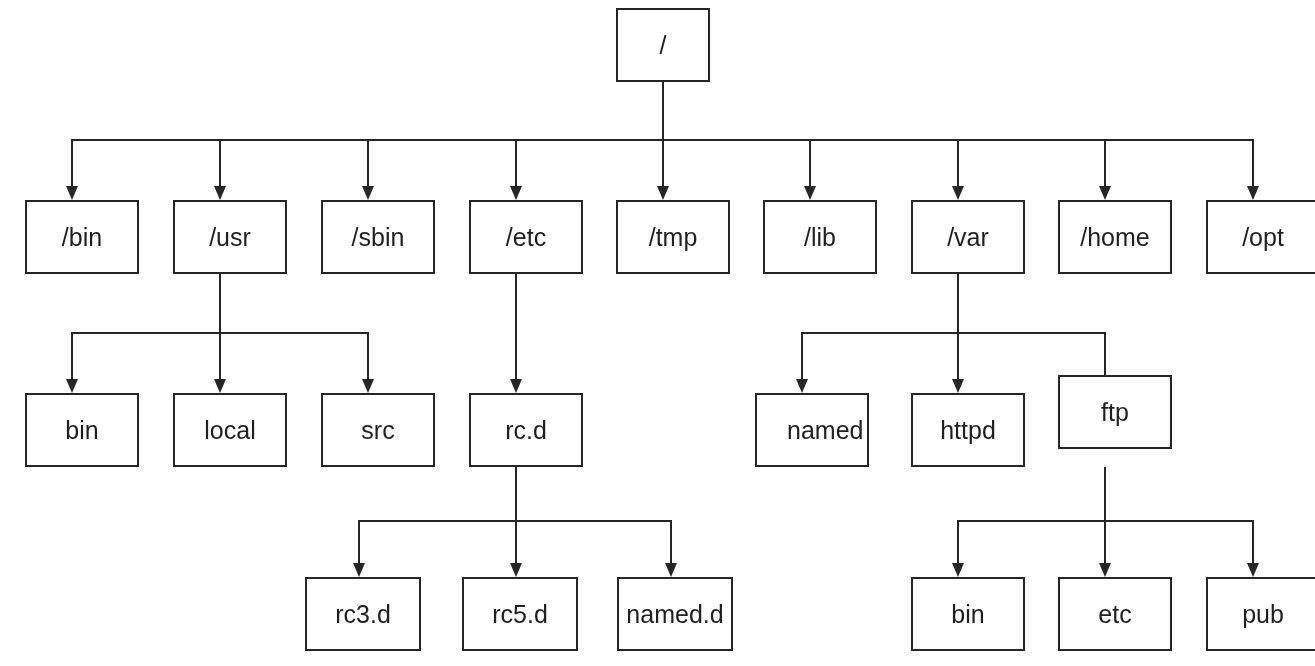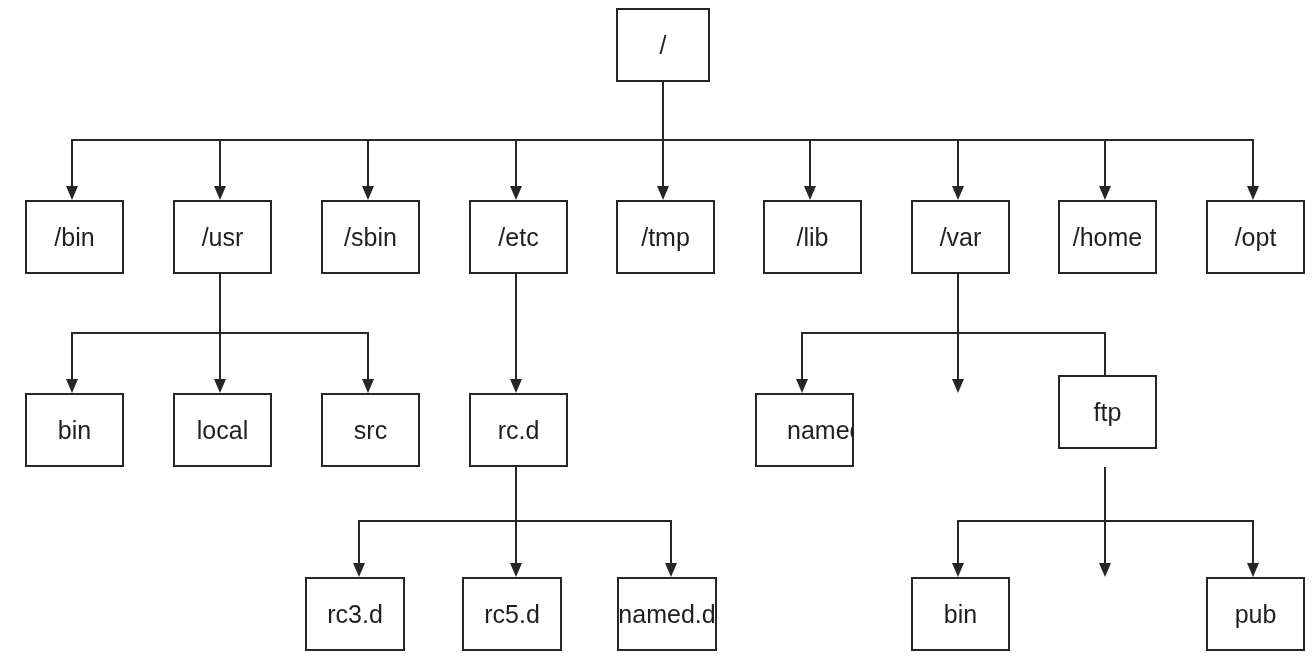--- a/index.html
+++ b/index.html
@@ -14,33 +14,33 @@
   }
   .canvas {
     position: relative;
     width: 1315px;
     height: 666px;
     background: var(--page-bg);
     overflow: hidden;
   }
   .node {
     position: absolute;
-    width: 99px;
+    width: 114px;
     height: 74px;
     background: var(--box-bg);
     border: 2px solid var(--line);
     display: flex;
     align-items: center;
     justify-content: center;
     font-size: 25px;
     color: #1f1f1f;
     white-space: nowrap;
   }
   .node.w94  { width: 94px; }
-  .node.w108 { width: 100px; }
+  .node.w108 { width: 116px; }
   .node.clip-right {
     justify-content: flex-start;
     padding-left: 30px;
     overflow: hidden;
   }
   .vline, .hline {
     position: absolute;
     background: var(--line);
   }
   .vline { width: 2px; }
@@ -142,20 +142,23 @@
     </div>
   <div class="node" style="left:469px;top:393px">
       <span>rc.d</span>
     </div>
   <div class="node" style="left:321px;top:393px">
       <span>src</span>
     </div>
   <div class="node clip-right" style="left:755px;top:393px">
       <span>named</span>
     </div>
+  <div class="node" style="left:911px;top:393px">
+      <span>httpd</span>
+    </div>
   <div class="node" style="left:1058px;top:375px">
       <span>ftp</span>
     </div>
 
   <div class="vline" style="left:515px;top:467px;height:55px"></div>
   <div class="hline" style="left:358px;top:520px;width:314px"></div>
   <div class="vline" style="left:358px;top:522px;height:42px"></div>
   <div class="arrow" style="left:353px;top:563px"></div>
   <div class="vline" style="left:515px;top:522px;height:42px"></div>
   <div class="arrow" style="left:510px;top:563px"></div>
@@ -176,17 +179,20 @@
     </div>
   <div class="node w108" style="left:462px;top:577px">
       <span>rc5.d</span>
     </div>
   <div class="node w108" style="left:617px;top:577px">
       <span>named.d</span>
     </div>
   <div class="node" style="left:911px;top:577px">
       <span>bin</span>
     </div>
+  <div class="node" style="left:1058px;top:577px">
+      <span>etc</span>
+    </div>
   <div class="node" style="left:1206px;top:577px">
       <span>pub</span>
     </div>
 
 </div>
 
 </body></html>

